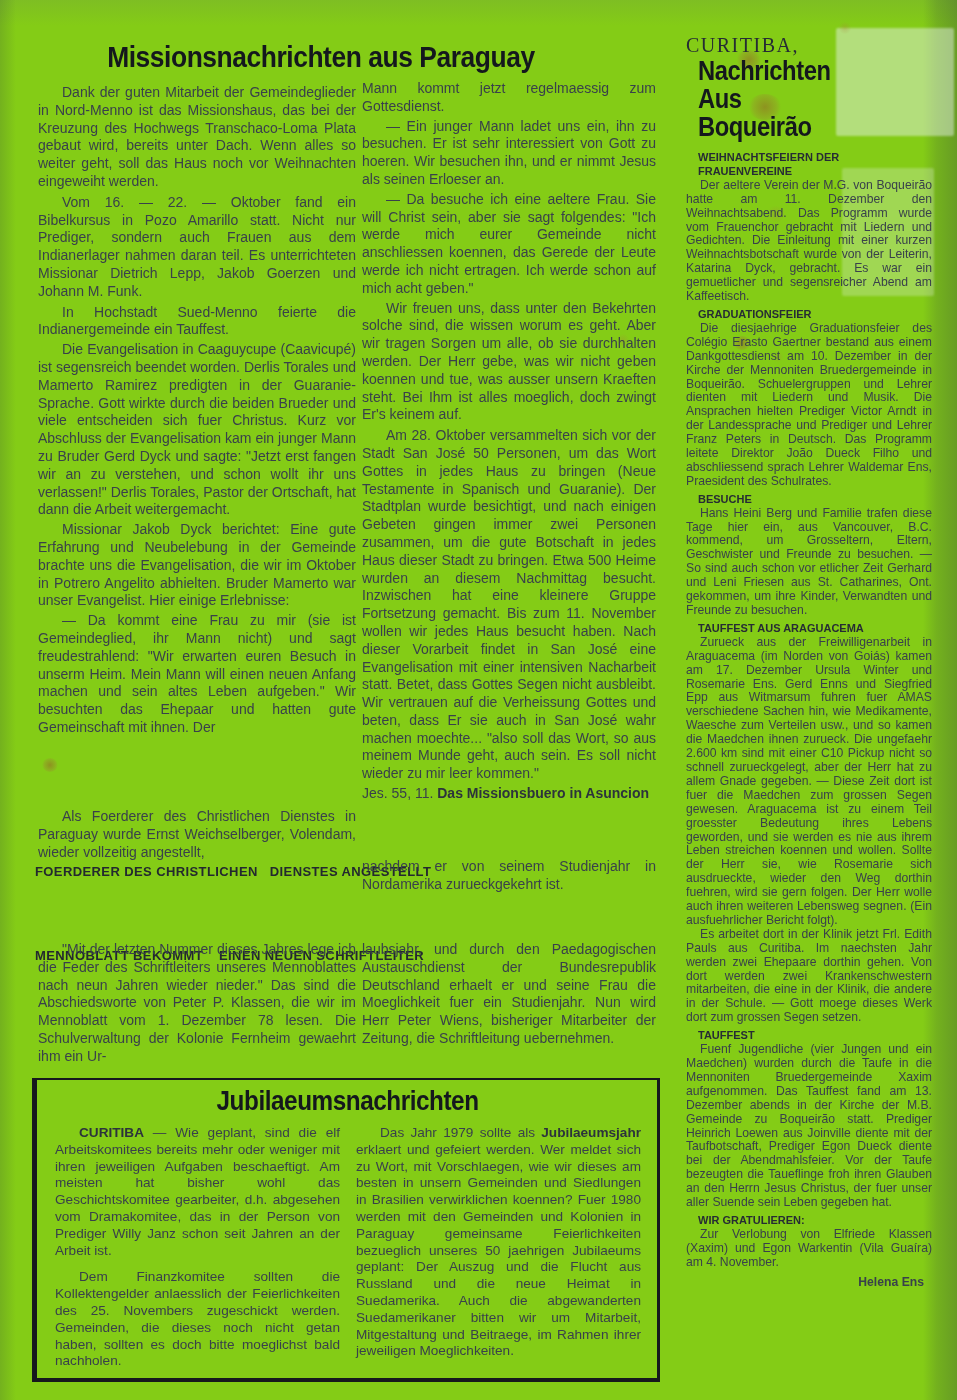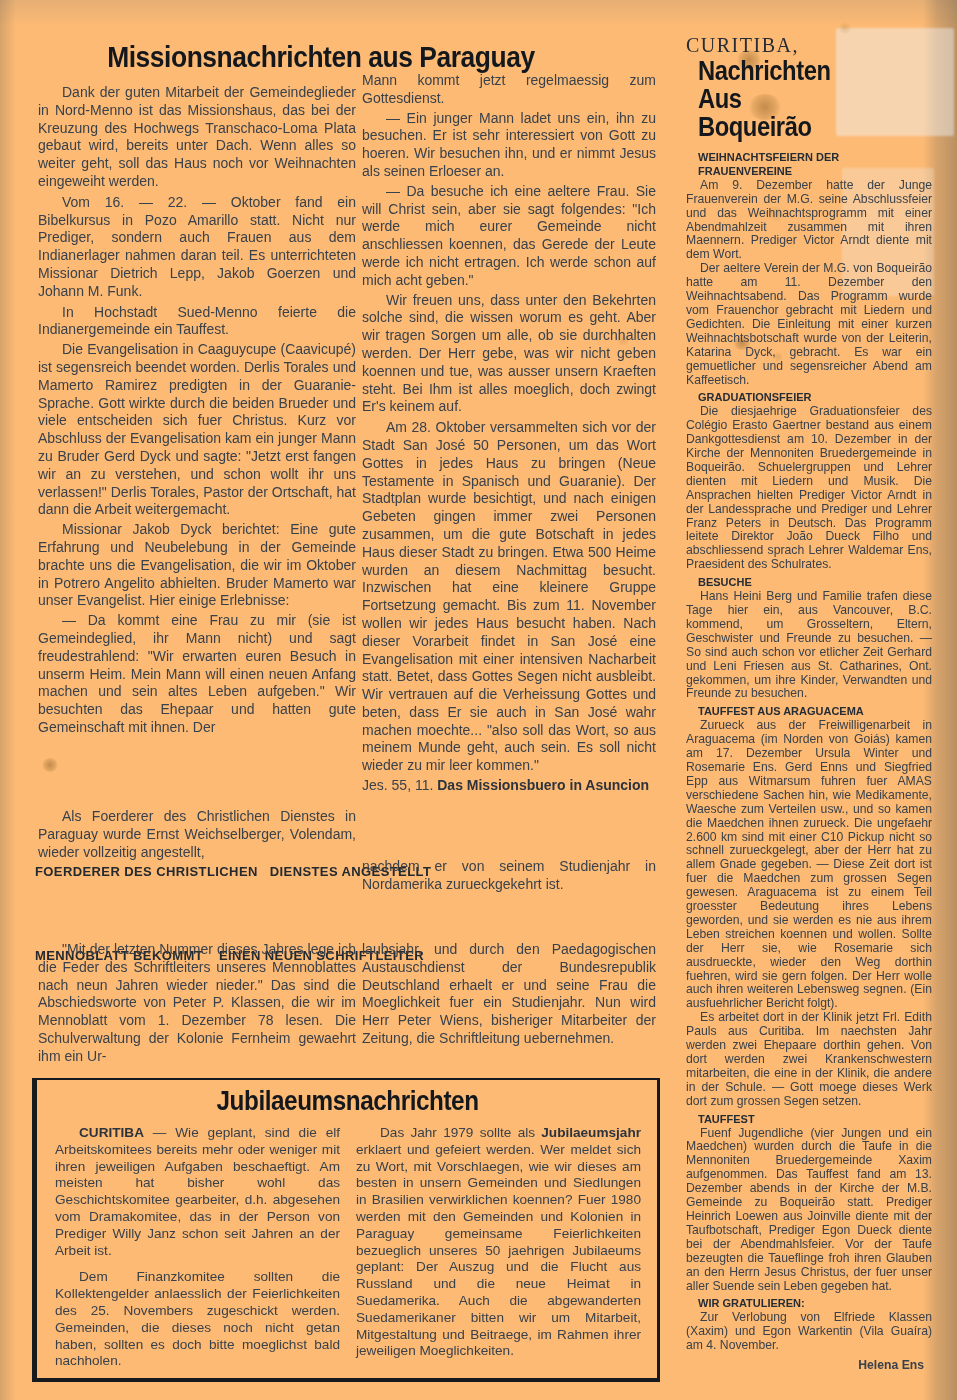--- a/index.html
+++ b/index.html
@@ -6,21 +6,21 @@
   .page{
     position:relative;
     width:957px;height:1400px;
     margin:0 auto;
     overflow:hidden;
     background:
       radial-gradient(ellipse at 78% 6%, rgba(255,255,255,.28), transparent 42%),
       radial-gradient(ellipse at 15% 45%, rgba(255,255,255,.14), transparent 55%),
       radial-gradient(ellipse at 50% 95%, rgba(90,110,120,.10), transparent 60%),
       #cdddе5;
-    background-color:#fdba74;
+    background-color:#84cc16;
     font-family:"Liberation Sans", sans-serif;
     color:#39414b;
   }
   .edge-right{position:absolute;top:0;right:0;width:34px;height:100%;
     background:linear-gradient(to right, rgba(40,55,65,0) 0%, rgba(40,55,65,.18) 40%, rgba(40,55,65,.32) 100%);}
   .edge-left{position:absolute;top:0;left:0;width:16px;height:100%;
     background:linear-gradient(to right, rgba(40,55,65,.18), rgba(40,55,65,0));}
   .edge-top{position:absolute;top:0;left:0;width:100%;height:26px;
     background:linear-gradient(to bottom, rgba(90,105,112,.14), rgba(90,105,112,0));}
   .ghost{position:absolute;background:rgba(238,245,248,.45);border-radius:2px;filter:blur(1px);}
@@ -33,21 +33,21 @@
     left:35px;top:40px;width:572px;text-align:center;
     font-size:30px;font-weight:700;color:#14181d;letter-spacing:-.5px;
   }
   .headline-main span{display:inline-block;transform:scaleX(.88);transform-origin:center;}
 
   .bodycol{font-size:14px;line-height:17.8px;text-align:justify;}
   .bodycol p{margin:0 0 2px 0;}
   .bodycol p.ind{text-indent:24px;}
   .bodycol p.gap{margin-top:3px;}
   .col1{left:38px;top:84px;width:318px;}
-  .col2{left:362px;top:72px;width:294px;}
+  .col2{left:362px;top:80px;width:294px;}
 
   .rule-head{
     font-size:13px;font-weight:700;color:#23292f;text-align:left;
     letter-spacing:.4px;white-space:pre-wrap;margin-top:28px;
   }
   .fo-title{left:35px;top:836px;width:600px;}
   .fo-left{left:38px;top:808px;width:318px;}
   .fo-right{left:362px;top:858px;width:294px;}
   .me-title{left:35px;top:920px;width:600px;}
   .me-left{left:38px;top:941px;width:318px;}
@@ -153,21 +153,20 @@
 
   <div class="abs rightcol">
     <div class="kicker">CURITIBA,</div>
     <div class="headline-right">
       <div>Nachrichten</div>
       <div>Aus</div>
       <div>Boqueirão</div>
     </div>
     <div class="rcbody">
       <h3>WEIHNACHTSFEIERN DER FRAUENVEREINE</h3>
-      <p class="ind">Am 9. Dezember hatte der Junge Frauenverein der M.G. seine Abschlussfeier und das Weihnachtsprogramm mit einer Abendmahlzeit zusammen mit ihren Maennern. Prediger Victor Arndt diente mit dem Wort.</p>
       <p class="ind">Der aeltere Verein der M.G. von Boqueirão hatte am 11. Dezember den Weihnachtsabend. Das Programm wurde vom Frauenchor gebracht mit Liedern und Gedichten. Die Einleitung mit einer kurzen Weihnachtsbotschaft wurde von der Leiterin, Katarina Dyck, gebracht. Es war ein gemuetlicher und segensreicher Abend am Kaffeetisch.</p>
 
       <h3>GRADUATIONSFEIER</h3>
       <p class="ind">Die diesjaehrige Graduationsfeier des Colégio Erasto Gaertner bestand aus einem Dankgottesdienst am 10. Dezember in der Kirche der Mennoniten Bruedergemeinde in Boqueirão. Schuelergruppen und Lehrer dienten mit Liedern und Musik. Die Ansprachen hielten Prediger Victor Arndt in der Landessprache und Prediger und Lehrer Franz Peters in Deutsch. Das Programm leitete Direktor João Dueck Filho und abschliessend sprach Lehrer Waldemar Ens, Praesident des Schulrates.</p>
 
       <h3>BESUCHE</h3>
       <p class="ind">Hans Heini Berg und Familie trafen diese Tage hier ein, aus Vancouver, B.C. kommend, um Grosseltern, Eltern, Geschwister und Freunde zu besuchen. — So sind auch schon vor etlicher Zeit Gerhard und Leni Friesen aus St. Catharines, Ont. gekommen, um ihre Kinder, Verwandten und Freunde zu besuchen.</p>
 
       <h3>TAUFFEST AUS ARAGUACEMA</h3>
       <p class="ind">Zurueck aus der Freiwilligenarbeit in Araguacema (im Norden von Goiás) kamen am 17. Dezember Ursula Winter und Rosemarie Ens. Gerd Enns und Siegfried Epp aus Witmarsum fuhren fuer AMAS verschiedene Sachen hin, wie Medikamente, Waesche zum Verteilen usw., und so kamen die Maedchen ihnen zurueck. Die ungefaehr 2.600 km sind mit einer C10 Pickup nicht so schnell zurueckgelegt, aber der Herr hat zu allem Gnade gegeben. — Diese Zeit dort ist fuer die Maedchen zum grossen Segen gewesen. Araguacema ist zu einem Teil groesster Bedeutung ihres Lebens geworden, und sie werden es nie aus ihrem Leben streichen koennen und wollen. Sollte der Herr sie, wie Rosemarie sich ausdrueckte, wieder den Weg dorthin fuehren, wird sie gern folgen. Der Herr wolle auch ihren weiteren Lebensweg segnen. (Ein ausfuehrlicher Bericht folgt).</p>

